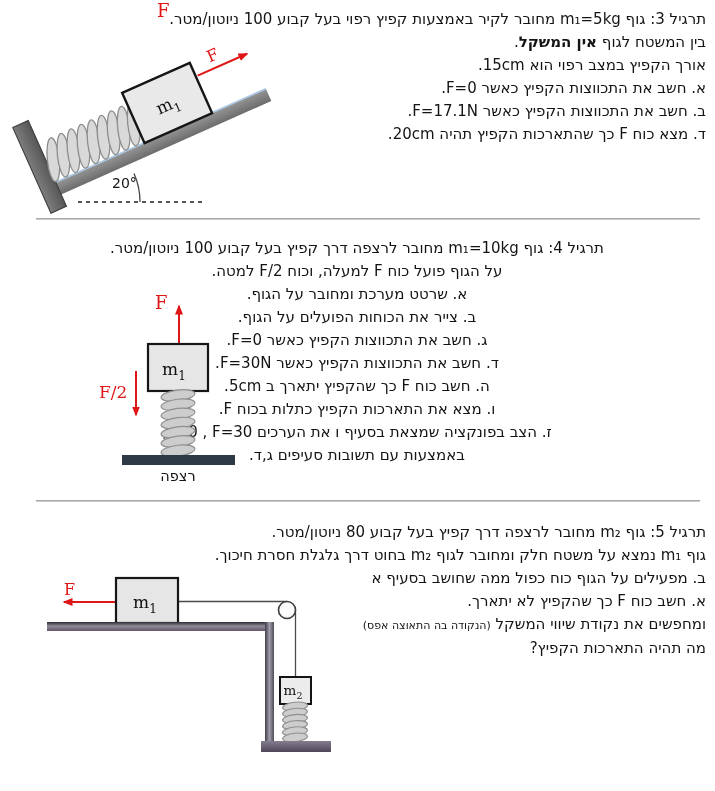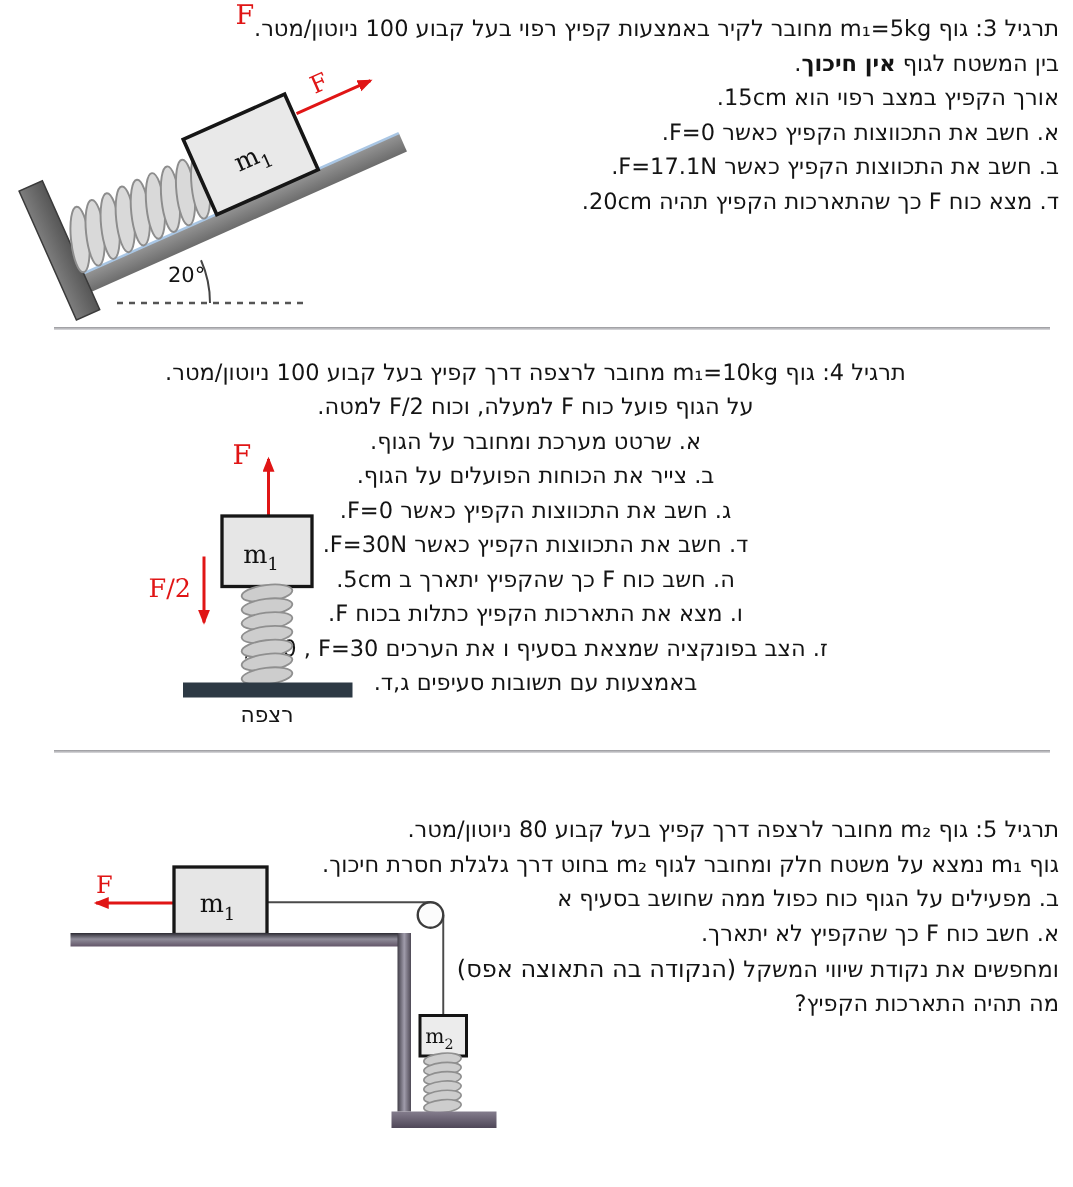--- a/index.html
+++ b/index.html
@@ -1,46 +1,46 @@
 <!DOCTYPE html>
 <html><head>
 <meta charset="utf-8">
 <style>
   html,body{margin:0;padding:0;background:#fff;}
   .page{position:relative;width:715px;height:791px;background:#ffffff;overflow:hidden;
         font-family:"DejaVu Sans",sans-serif;}
   .tblock{position:absolute;right:9px;width:698px;direction:rtl;text-align:right;
           color:#141414;font-size:15px;line-height:23px;font-family:"DejaVu Sans",sans-serif;}
   .tblock .b{font-weight:700;}
-  .tblock .sm{font-size:16px;}
+  .tblock .sm{font-size:11px;}
   .stray-f{position:absolute;left:157px;top:0px;color:#e01515;
            font:18px "DejaVu Serif",serif;}
   .divider{position:absolute;left:36px;width:664px;height:2px;
            background:linear-gradient(#97979b,#dcdcdf);}
   svg{position:absolute;overflow:visible;}
   #ex3text{top:8px;}
   #svg3{left:40px;top:28px;}
   #div1{top:218px;}
   #ex4text{top:237px;text-align:center;}
   #svg4{left:95px;top:288px;}
   #div2{top:500px;}
-  #ex5text{top:542px;}
+  #ex5text{top:521px;}
   #svg5{left:28px;top:556px;}
 </style>
 </head>
 <body>
 
 <div class="page">
 
   <div class="stray-f">F</div>
 
   <div class="tblock" id="ex3text">
     <div>תרגיל 3: גוף m₁=5kg מחובר לקיר באמצעות קפיץ רפוי בעל קבוע 100 ניוטון/מטר.</div>
     <div>
-      <span>בין המשטח לגוף </span><span class="b">אין חיכוך</span><span>.</span>
+      <span>בין המשטח לגוף </span><span class="b">אין המשקל</span><span>.</span>
     </div>
     <div>אורך הקפיץ במצב רפוי הוא 15cm.</div>
     <div>א. חשב את התכווצות הקפיץ כאשר F=0.</div>
     <div>ב. חשב את התכווצות הקפיץ כאשר F=17.1N.</div>
     <div>ד. מצא כוח F כך שהתארכות הקפיץ תהיה 20cm.</div>
   </div>
 
   <svg id="svg3" width="285" height="195">
     <defs>
       <linearGradient id="g3ramp" x1="0" y1="0" x2="0" y2="1">

